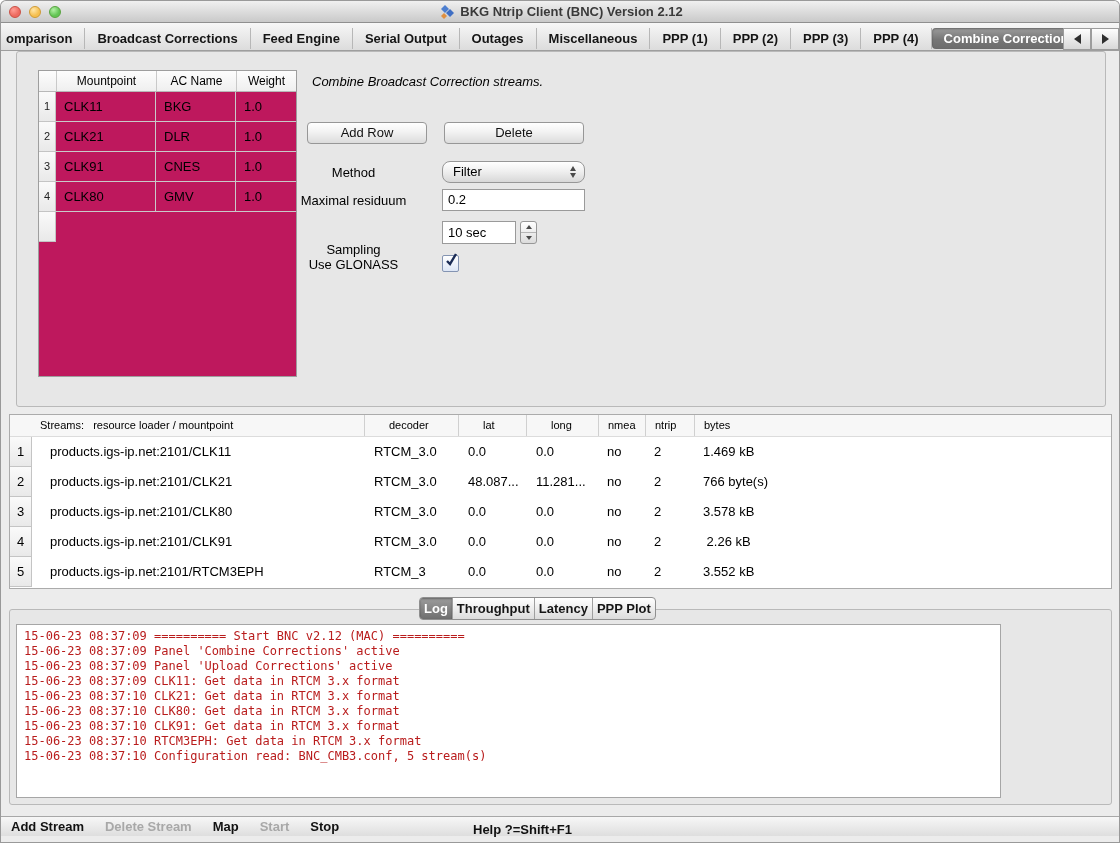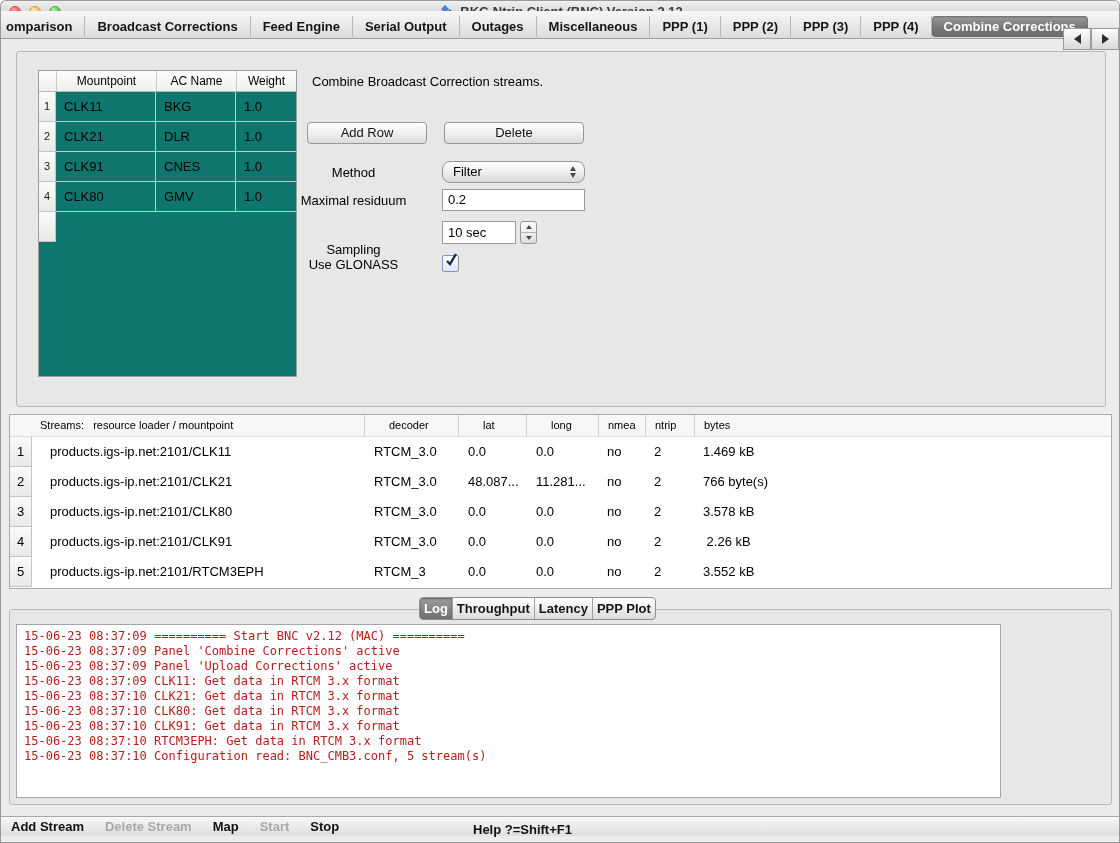--- a/index.html
+++ b/index.html
@@ -25,54 +25,54 @@
     background:linear-gradient(var(--titlebar-top),var(--titlebar-bottom));
     border-bottom:1px solid #8f8f8f;border-radius:6px 6px 0 0;
     display:flex;align-items:center;justify-content:center;}
   .traffic{position:absolute;left:8px;top:5px;display:flex;gap:8px;}
   .traffic span{width:12px;height:12px;border-radius:50%;display:block;}
   .tl-red{background:radial-gradient(circle at 35% 30%,#ff9d95,var(--traffic-red) 60%);border:1px solid #c94f44;}
   .tl-yellow{background:radial-gradient(circle at 35% 30%,#ffe6a8,var(--traffic-yellow) 60%);border:1px solid #cf9a34;}
   .tl-green{background:radial-gradient(circle at 35% 30%,#b2f0a5,var(--traffic-green) 60%);border:1px solid #57a33e;}
   .title{font-size:13px;font-weight:bold;color:#3a3a3a;display:flex;align-items:center;gap:5px;}
   
-  .tabstrip{position:absolute;left:0;top:10px;width:1120px;height:28px;
+  .tabstrip{position:absolute;left:0;top:22px;width:1120px;height:28px;
     background:linear-gradient(#f7f7f7,#dcdcdc);border-bottom:1px solid #9e9e9e;
     display:flex;align-items:flex-start;overflow:hidden;}
   .tabstrip .tab{height:21px;margin-top:5px;line-height:21px;padding:0 12px;
     font-size:13px;font-weight:600;color:#151515;border-right:1px solid #b7b7b7;
     white-space:nowrap;cursor:default;}
   .tabstrip .tab:first-child{margin-left:-7px;}
   .tabstrip .tab.selected{background:linear-gradient(#9d9d9d,var(--selected-tab-bg) 55%,#6c6c6c);
     color:var(--selected-tab-text);border-right:none;border-radius:4px;
     box-shadow:inset 0 1px 2px rgba(0,0,0,0.35);}
   .tab-scrollers{position:absolute;right:0;top:27px;display:flex;height:22px;}
   .tab-scrollers .scr{width:28px;height:22px;background:linear-gradient(#fdfdfd,#d8d8d8);
     border:1px solid #9c9c9c;display:flex;align-items:center;justify-content:center;}
   .tri-left{width:0;height:0;border-top:5px solid transparent;border-bottom:5px solid transparent;border-right:7px solid #2e2e2e;}
   .tri-right{width:0;height:0;border-top:5px solid transparent;border-bottom:5px solid transparent;border-left:7px solid #2e2e2e;}
   
   .pane-top{position:absolute;left:15px;top:50px;width:1090px;height:356px;
     background:var(--pane-bg);border:1px solid #b9b9b9;border-radius:3px;}
   
   .mp-table{position:absolute;left:21px;top:18px;width:259px;height:307px;
-    background:#0f766e;border:1px solid #9e9e9e;overflow:hidden;}
+    background:#be185d;border:1px solid #9e9e9e;overflow:hidden;}
   .mp-head{display:grid;grid-template-columns:17px 100px 80px 60px;height:21px;
     background:linear-gradient(#fdfdfd,#efefef);border-bottom:1px solid #b8b8b8;}
   .mp-head div{font-size:12px;color:#000;text-align:center;line-height:20px;border-left:1px solid #c9c9c9;}
   .mp-head div:first-child{border-left:none;}
   .mp-row{display:grid;grid-template-columns:17px 100px 80px 60px;height:30px;}
   .mp-row .num, .num-cell{background:linear-gradient(#fafafa,#e9e9e9);border-right:1px solid #c4c4c4;
     border-bottom:1px solid #c4c4c4;font-size:11px;color:#222;text-align:center;line-height:29px;}
   .mp-row .cell{font-size:13px;color:#000;line-height:29px;padding-left:8px;
     border-right:1px solid #c9c9c9;border-bottom:1px solid #c9c9c9;}
   .mp-row .cell:last-child{border-right:none;}
   .mp-tail{width:17px;height:30px;}
   
-  .desc{position:absolute;left:295px;top:22px;font-size:13px;color:#000;}
+  .desc{position:absolute;left:295px;top:22px;font-size:13px;color:#000;font-style:italic;}
   .btn{position:absolute;height:22px;border:1px solid #979797;border-radius:4px;
     background:linear-gradient(#ffffff,#f2f2f2 45%,#dcdcdc);font-size:13px;color:#111;
     text-align:center;line-height:20px;cursor:default;}
   .btn-addrow{left:290px;top:70px;width:120px;}
   .btn-delete{left:427px;top:70px;width:140px;}
   .lbl{position:absolute;font-size:13px;color:#000;text-align:center;width:153px;left:260px;}
   .lbl-method{top:113px;}
   .lbl-resid{top:141px;}
   .lbl-sampling{top:190px;}
   .lbl-glonass{top:205px;}

